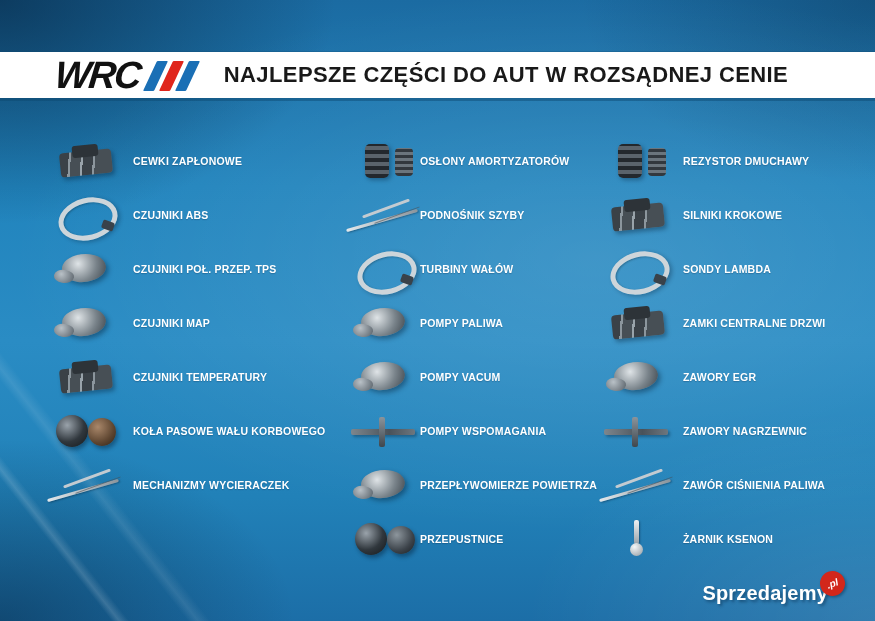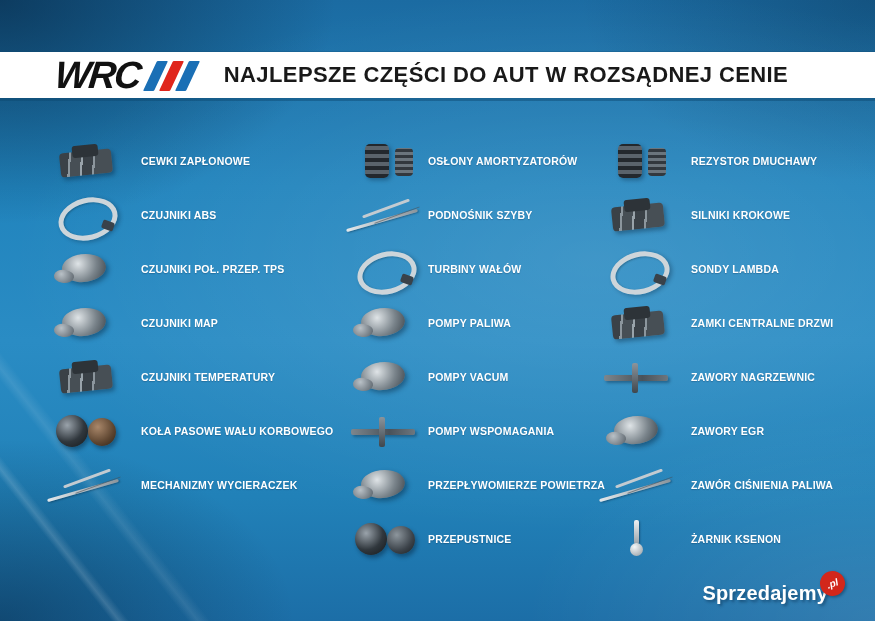--- a/index.html
+++ b/index.html
@@ -40,21 +40,21 @@
 
   
   .grid{
     position:absolute;top:134px;left:38px;right:0;
     display:grid;grid-template-columns:287px 265px auto;
   }
   .col{display:flex;flex-direction:column;}
   .item{height:54px;display:flex;align-items:center;}
   .label{
     font-size:10.5px;font-weight:700;color:#ffffff;letter-spacing:0.2px;
-    white-space:nowrap;margin-left:8px;text-shadow:0 1px 1px rgba(0,30,60,0.25);
+    white-space:nowrap;margin-left:0;text-shadow:0 1px 1px rgba(0,30,60,0.25);
   }
   .photo{position:relative;height:46px;flex:none;}
   .c1 .photo{width:95px;}
   .c2 .photo{width:83px;margin-left:12px;}
   .c3 .photo{width:93px;}
   .photo::before,.photo::after{content:"";position:absolute;display:block;}
 
   
   .v-blob::before{width:44px;height:28px;left:24px;top:8px;border-radius:46% 54% 48% 52%;
     background:radial-gradient(circle at 38% 32%, #dfe4e7, #79838a 55%, #3b434a);
@@ -211,26 +211,26 @@
       </div>
       <div class="item">
         <div class="photo v-ring"></div>
         <div class="label">SONDY LAMBDA</div>
       </div>
       <div class="item">
         <div class="photo v-cluster"></div>
         <div class="label">ZAMKI CENTRALNE DRZWI</div>
       </div>
       <div class="item">
+        <div class="photo v-blob"></div>
+        <div class="label">ZAWORY EGR</div>
+      </div>
+      <div class="item">
         <div class="photo v-cross"></div>
         <div class="label">ZAWORY NAGRZEWNIC</div>
-      </div>
-      <div class="item">
-        <div class="photo v-blob"></div>
-        <div class="label">ZAWORY EGR</div>
       </div>
       <div class="item">
         <div class="photo v-rods"></div>
         <div class="label">ZAWÓR CIŚNIENIA PALIWA</div>
       </div>
       <div class="item">
         <div class="photo v-bulb"></div>
         <div class="label">ŻARNIK KSENON</div>
       </div>
     </div>

